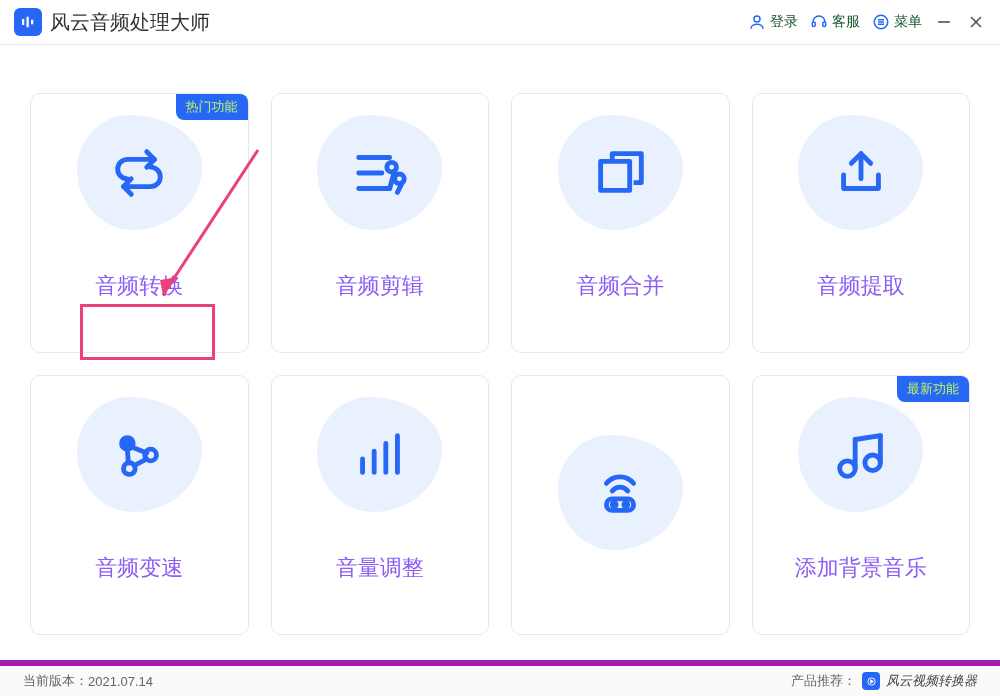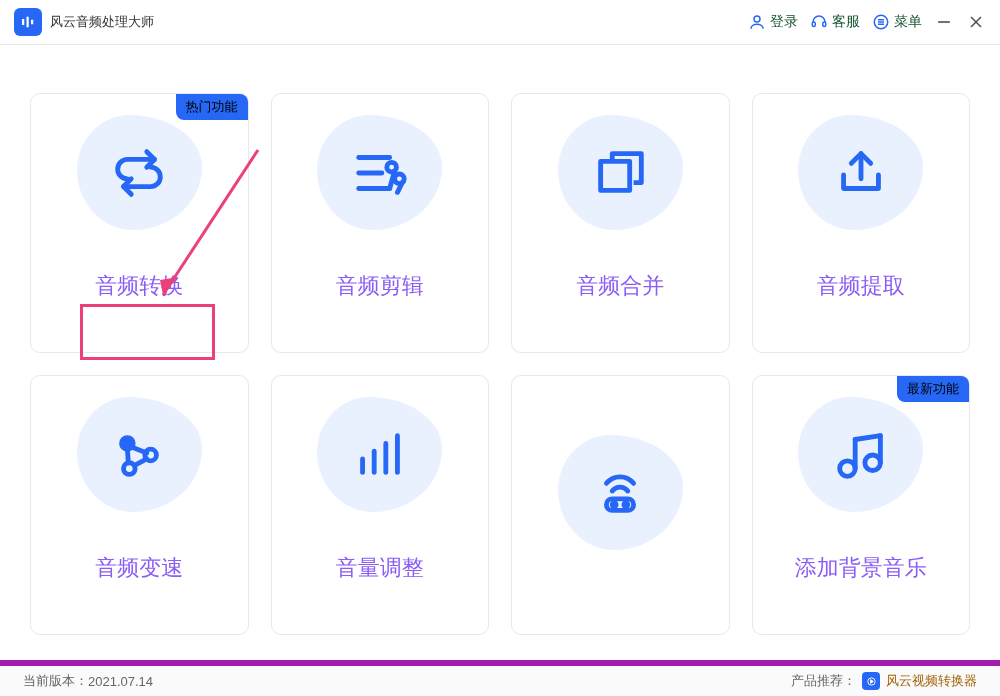--- a/index.html
+++ b/index.html
@@ -1,29 +1,29 @@
 <!DOCTYPE html>
 <html><head>
   <meta charset="utf-8">
   <style>
     * { margin: 0; padding: 0; box-sizing: border-box; }
     body { font-family: "Microsoft YaHei", sans-serif; width: 1000px; height: 696px; background: #fff; overflow: hidden; position: relative; }
     
     .titlebar { display: flex; align-items: center; padding: 8px 14px; border-bottom: 1px solid #e8e8e8; }
     .logo-icon { width: 28px; height: 28px; background: #2668f5; border-radius: 6px; display: flex; align-items: center; justify-content: center; margin-right: 8px; }
     .logo-icon svg { width: 18px; height: 18px; }
-    .app-title { font-size: 13px; color: #333; font-weight: 500; }
+    .app-title { font-size: 20px; color: #333; font-weight: 500; }
     .titlebar-right { margin-left: auto; display: flex; align-items: center; gap: 12px; }
     .tb-item { display: flex; align-items: center; gap: 4px; color: #14532d; font-size: 14px; cursor: pointer; }
     .tb-item svg { width: 18px; height: 18px; }
     .win-btn { width: 20px; height: 20px; display: flex; align-items: center; justify-content: center; cursor: pointer; color: #555; }
     
     .grid { display: grid; grid-template-columns: repeat(4, 1fr); gap: 22px; padding: 48px 30px 30px 30px; }
     .card { border: 1px solid #e5e8ef; border-radius: 10px; height: 260px; position: relative; display: flex; flex-direction: column; align-items: center; justify-content: center; cursor: pointer; background: #fff; }
-    .badge { position: absolute; top: 0; right: 0; background: #2668f5; color: #000000; font-size: 13px; padding: 4px 10px; border-radius: 0 8px 0 8px; }
+    .badge { position: absolute; top: 0; right: 0; background: #2668f5; color: #bef264; font-size: 13px; padding: 4px 10px; border-radius: 0 8px 0 8px; }
     .icon-bg { width: 130px; height: 120px; display: flex; align-items: center; justify-content: center; position: relative; margin-top: -25px; }
     .blob { position: absolute; width: 125px; height: 115px; background: #eaf1fe; border-radius: 42% 58% 55% 45% / 48% 45% 55% 52%; }
     .icon-bg svg { position: relative; z-index: 1; width: 62px; height: 62px; }
     .card-label { font-size: 22px; color: #8b5cf6; margin-top: 30px; padding: 8px 18px; }
     
     .highlight-box { position: absolute; border: 3px solid #ec407a; left: 80px; top: 304px; width: 135px; height: 56px; pointer-events: none; z-index: 5; }
     .arrow-annot { position: absolute; left: 148px; top: 145px; z-index: 5; pointer-events: none; }
     
     .footer { position: absolute; bottom: 0; left: 0; right: 0; display: flex; align-items: center; padding: 6px 23px; font-size: 13px; color: #666; border-top: 6px solid #a21caf; background: #fafafa; }
     .footer-right { margin-left: auto; display: flex; align-items: center; gap: 6px; }
@@ -193,15 +193,15 @@
   <span>当前版本：</span>
   <span>2021.07.14</span>
   <div class="footer-right">
     <span>产品推荐：</span>
     <div class="rec-icon">
         <svg viewBox="0 0 24 24" fill="none" stroke="#fff" stroke-width="2">
           <circle cx="12" cy="12" r="8"></circle>
           <path d="M10 8l6 4-6 4z" fill="#fff"></path>
         </svg>
       </div>
-    <span style="color:#a16207;">风云视频转换器</span>
+    <span style="color:#404040;font-style:italic;">风云视频转换器</span>
   </div>
 </div>
 
 </body></html>

